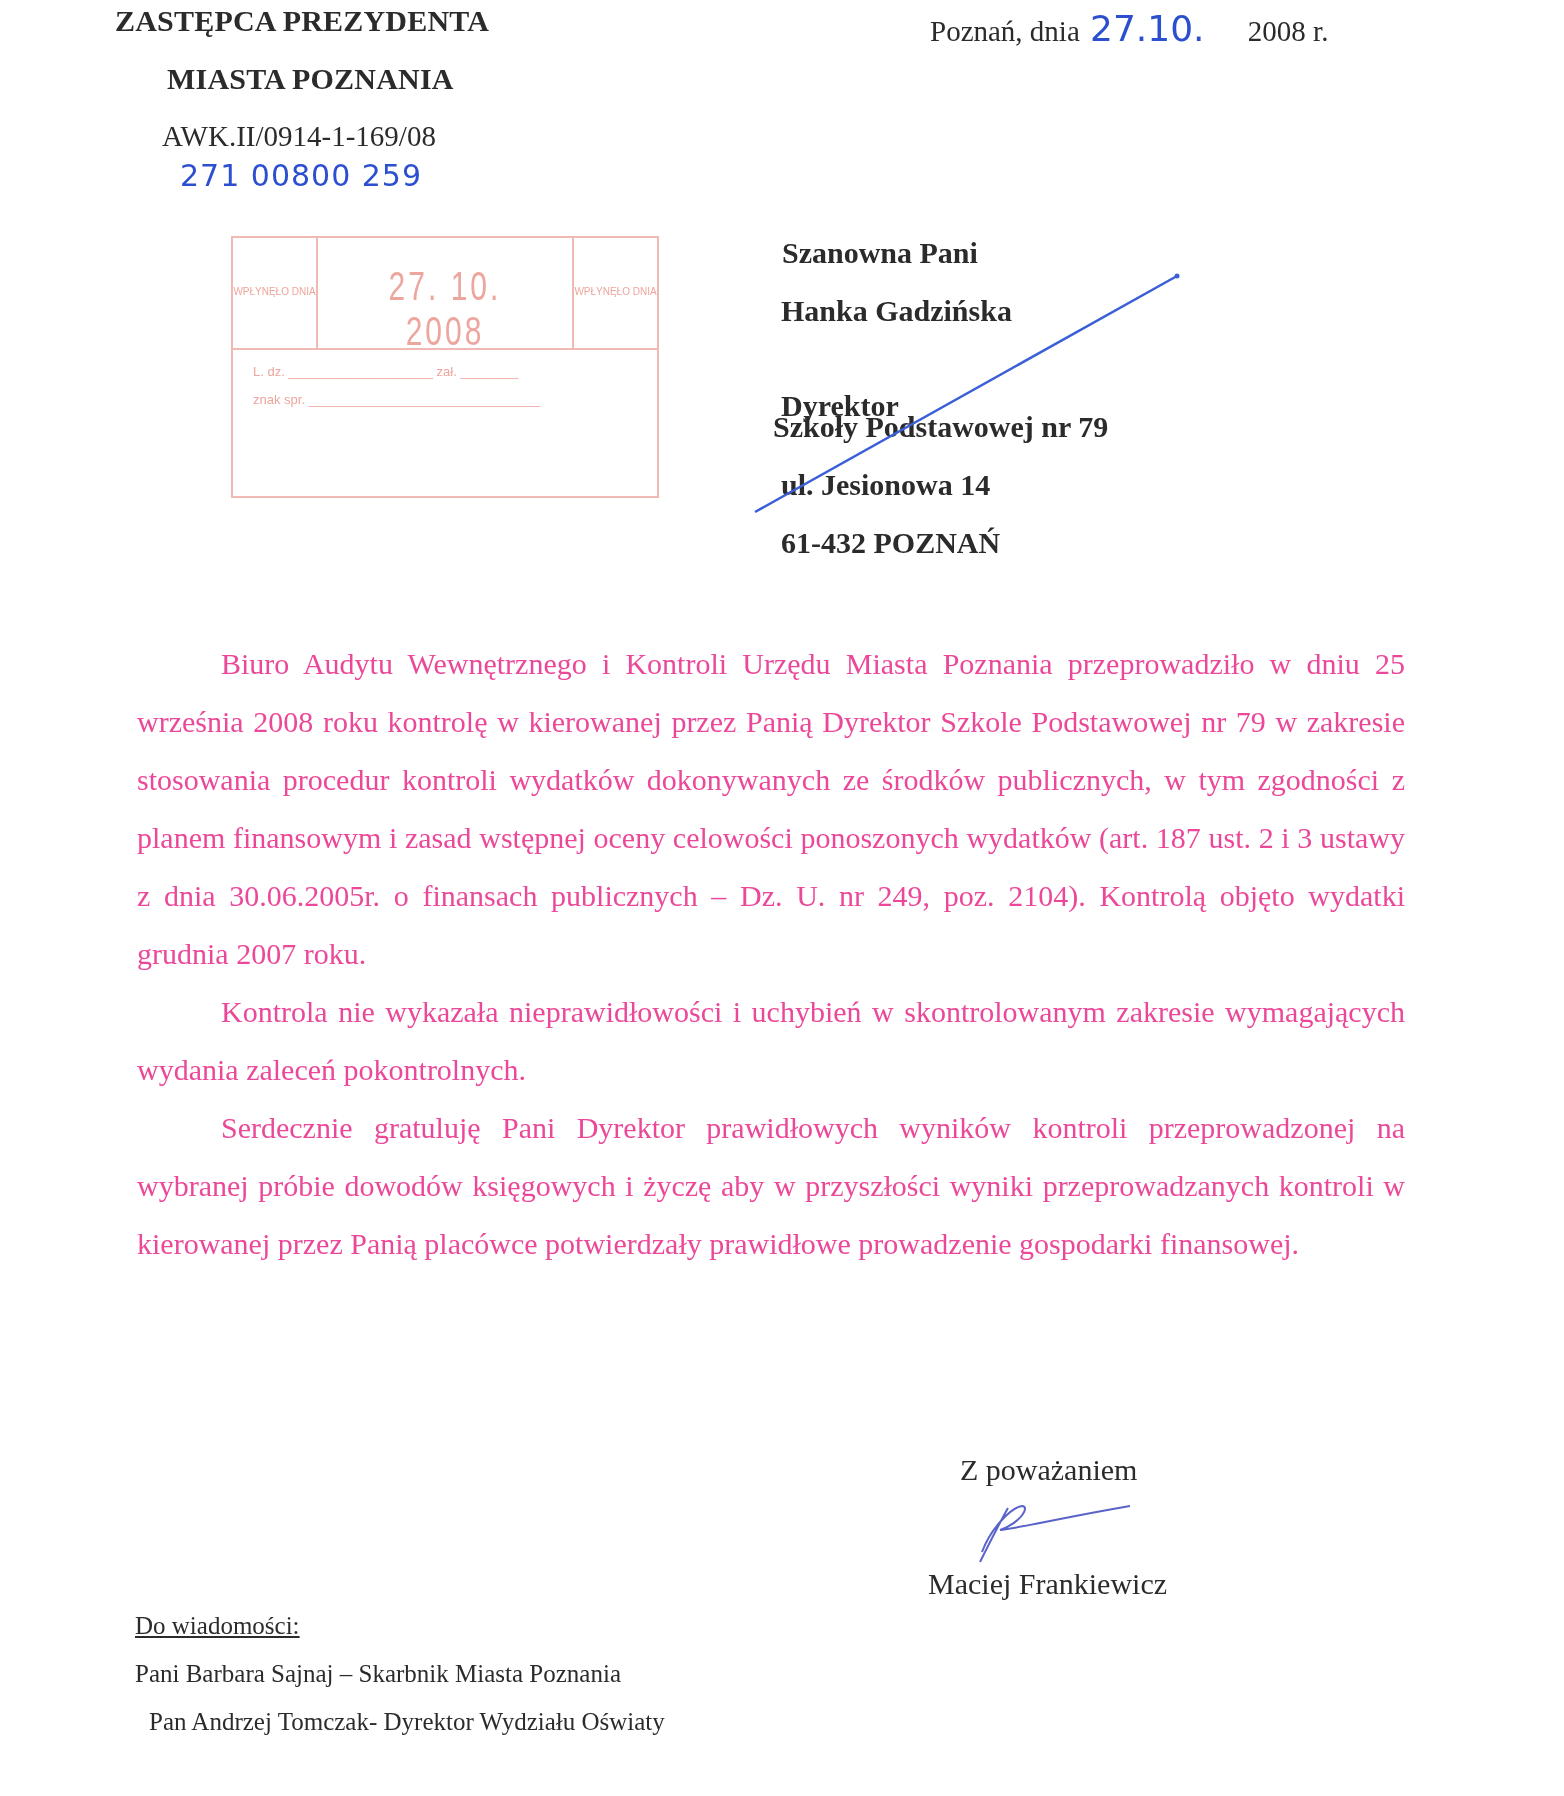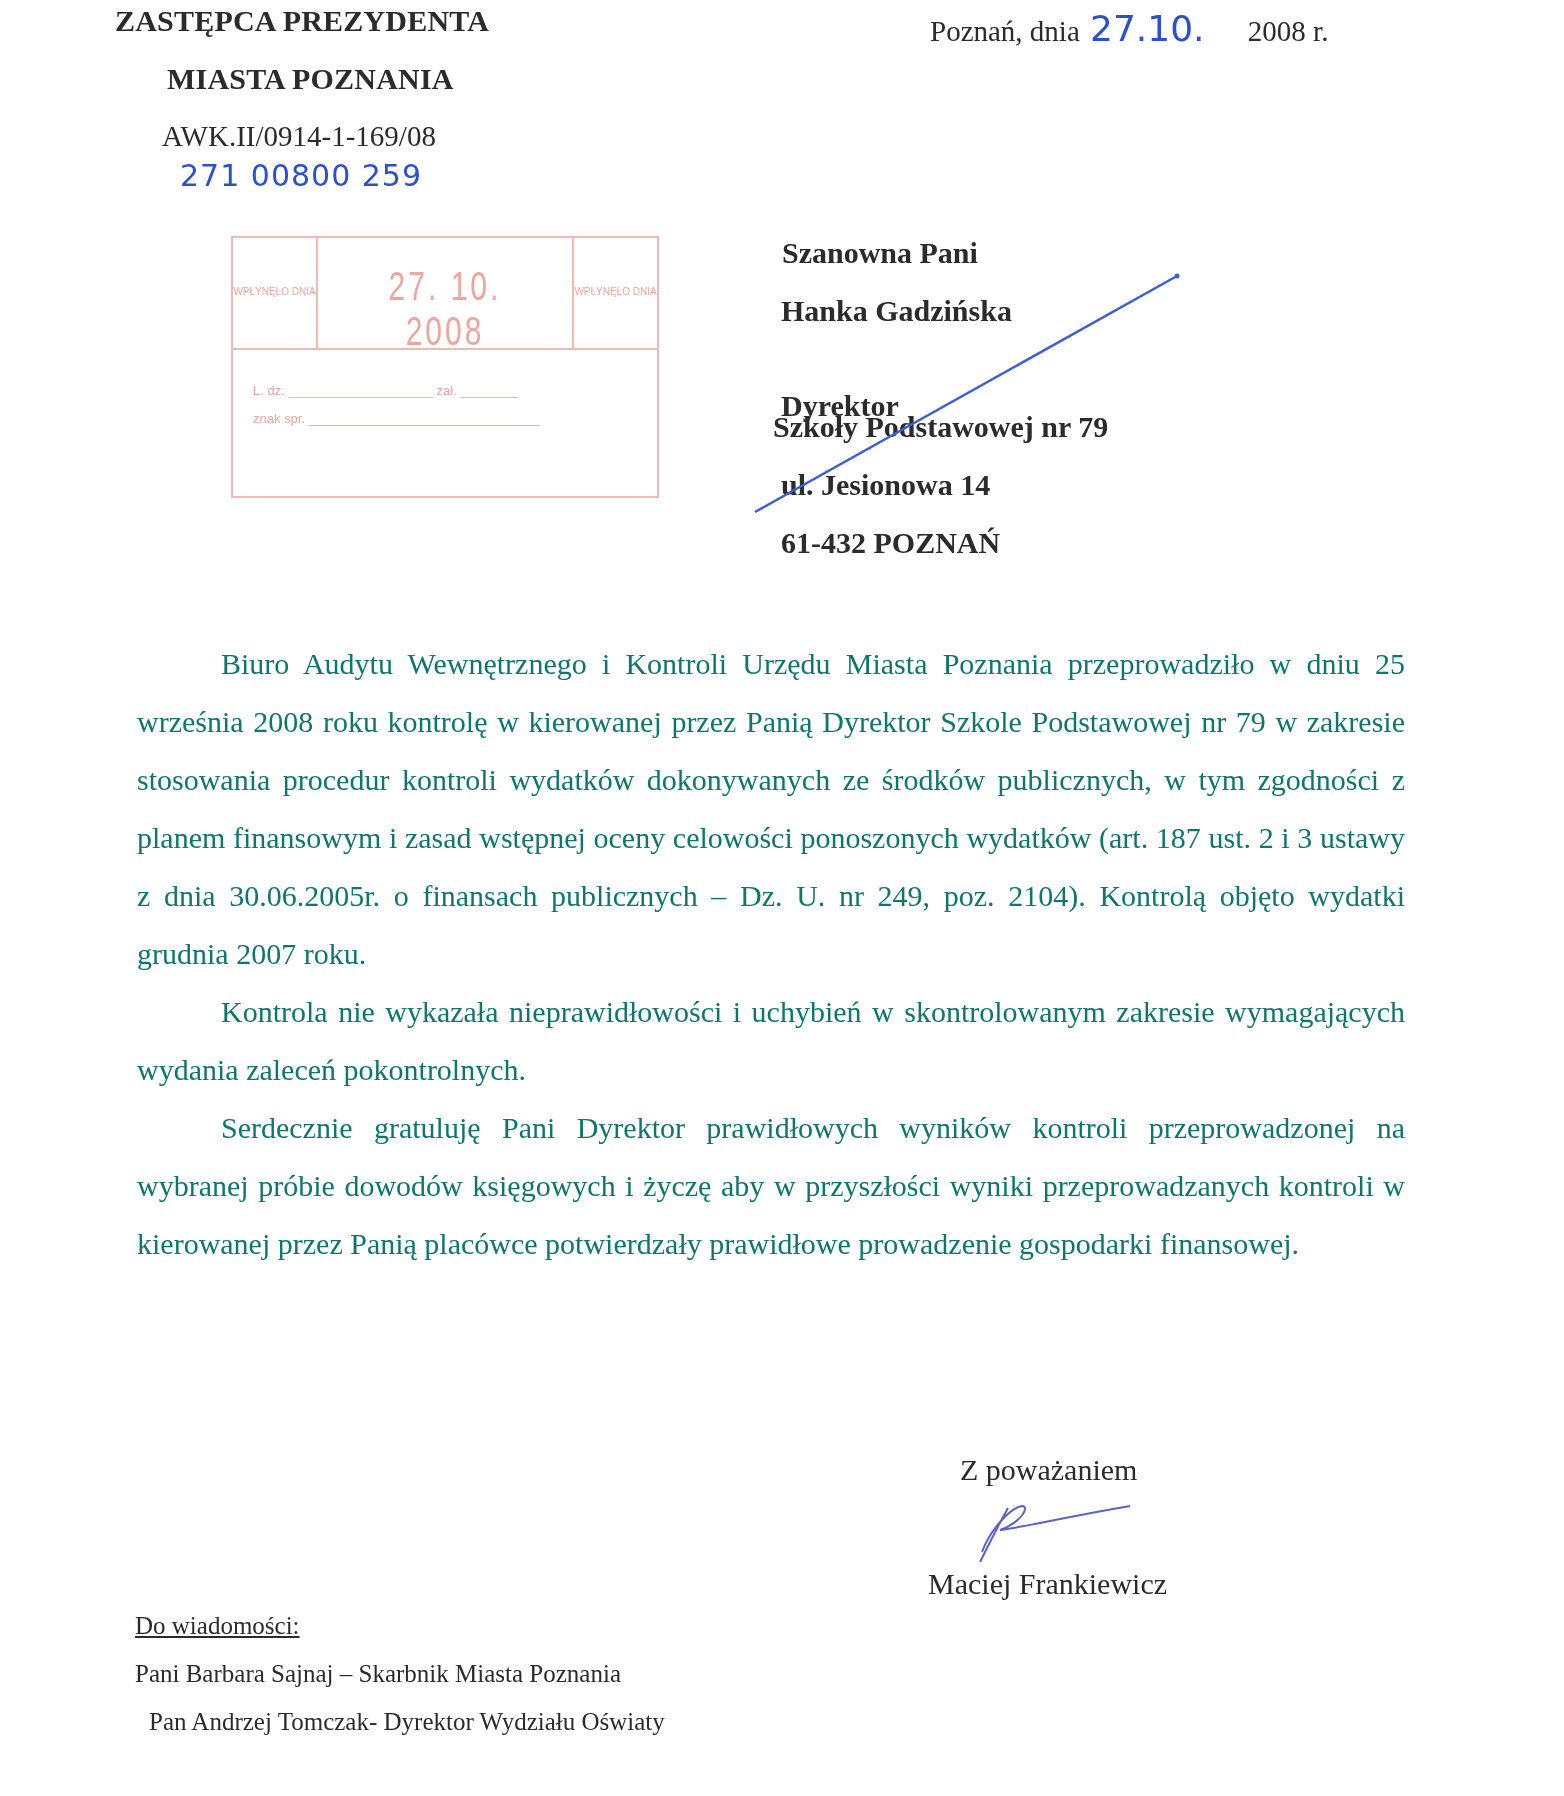--- a/index.html
+++ b/index.html
@@ -17,24 +17,24 @@
     position: absolute; left: 231px; top: 236px; width: 428px; height: 262px;
     border: 2px solid #f1b9b3; color: #eda69d; font-family: "Liberation Sans", sans-serif;
     box-sizing: border-box;
   }
   .stamp .top { height: 70px; border-bottom: 2px solid #f1b9b3; text-align: center; font-size: 15px; letter-spacing: 3px; line-height: 21px; padding-top: 3px; box-sizing: border-box;}
   .stamp .mid { height: 110px; border-bottom: 2px solid #f1b9b3; display: flex; }
   .stamp .side { width: 85px; font-size: 10px; text-align: center; padding-top: 46px; box-sizing: border-box; line-height: 16px; }
   .stamp .side.l { border-right: 2px solid #f1b9b3; }
   .stamp .side.r { border-left: 2px solid #f1b9b3; }
   .stamp .date { flex: 1; text-align: center; font-size: 40px; letter-spacing: 4px; padding-top: 26px; transform: scaleX(0.75); }
-  .stamp .bot { font-size: 13px; padding: 8px 20px; line-height: 28px; margin-top: 19px; }
+  .stamp .bot { font-size: 13px; padding: 8px 20px; line-height: 28px; }
   .body-p {
     position: absolute; left: 137px; width: 1268px; font-size: 30px; line-height: 58px;
-    text-align: justify; text-align-last: auto; color: #0f766e;
+    text-align: justify; text-align-last: auto; color: #ec4899;
     font-family: "Liberation Serif", serif; transform-origin: left top;
   }
   .indent { text-indent: 84px; }
   .closing { font-size: 30px; }
   .cc { font-size: 25px; }
   .cc-title { text-decoration: underline; }
 </style>
 </head>
 <body>
 

